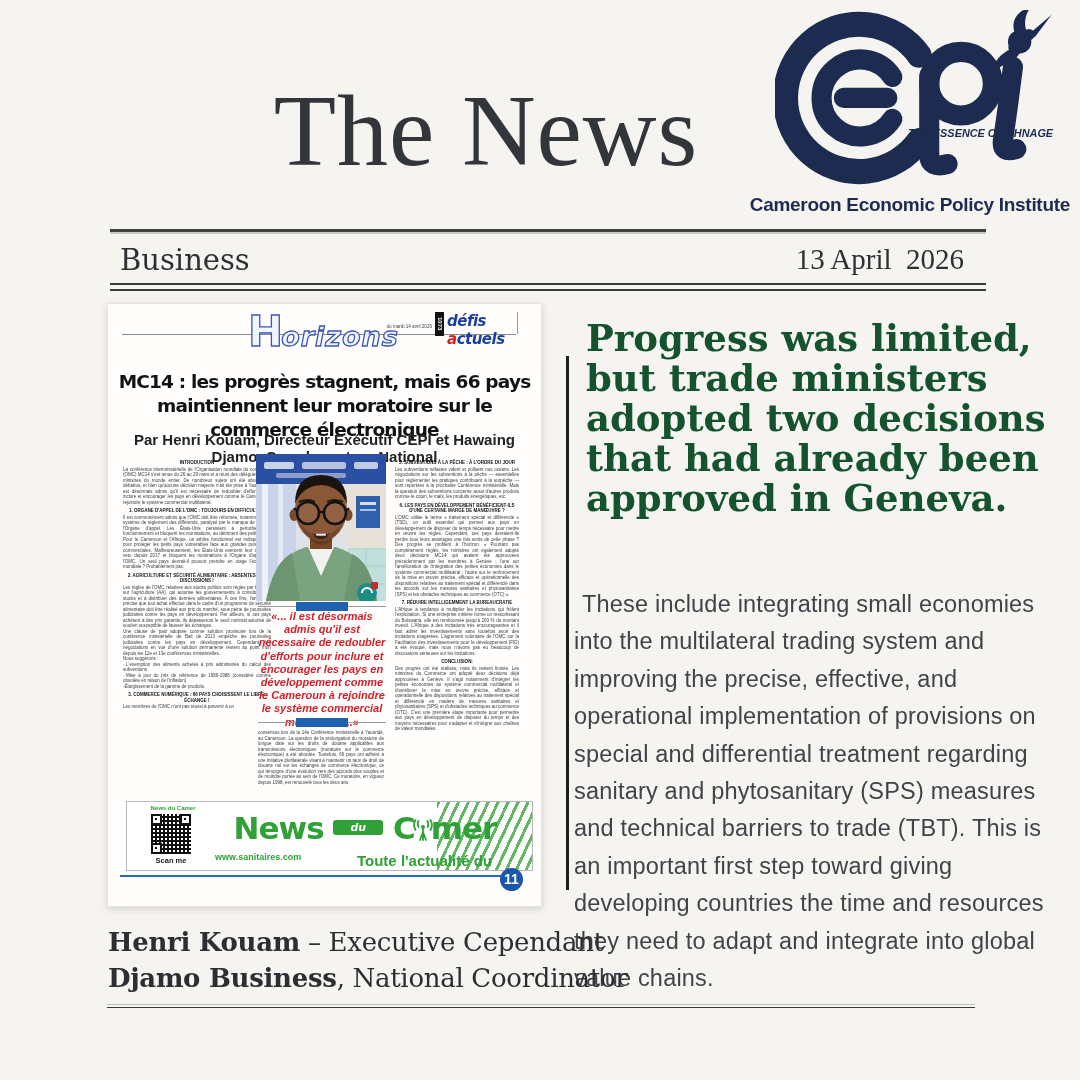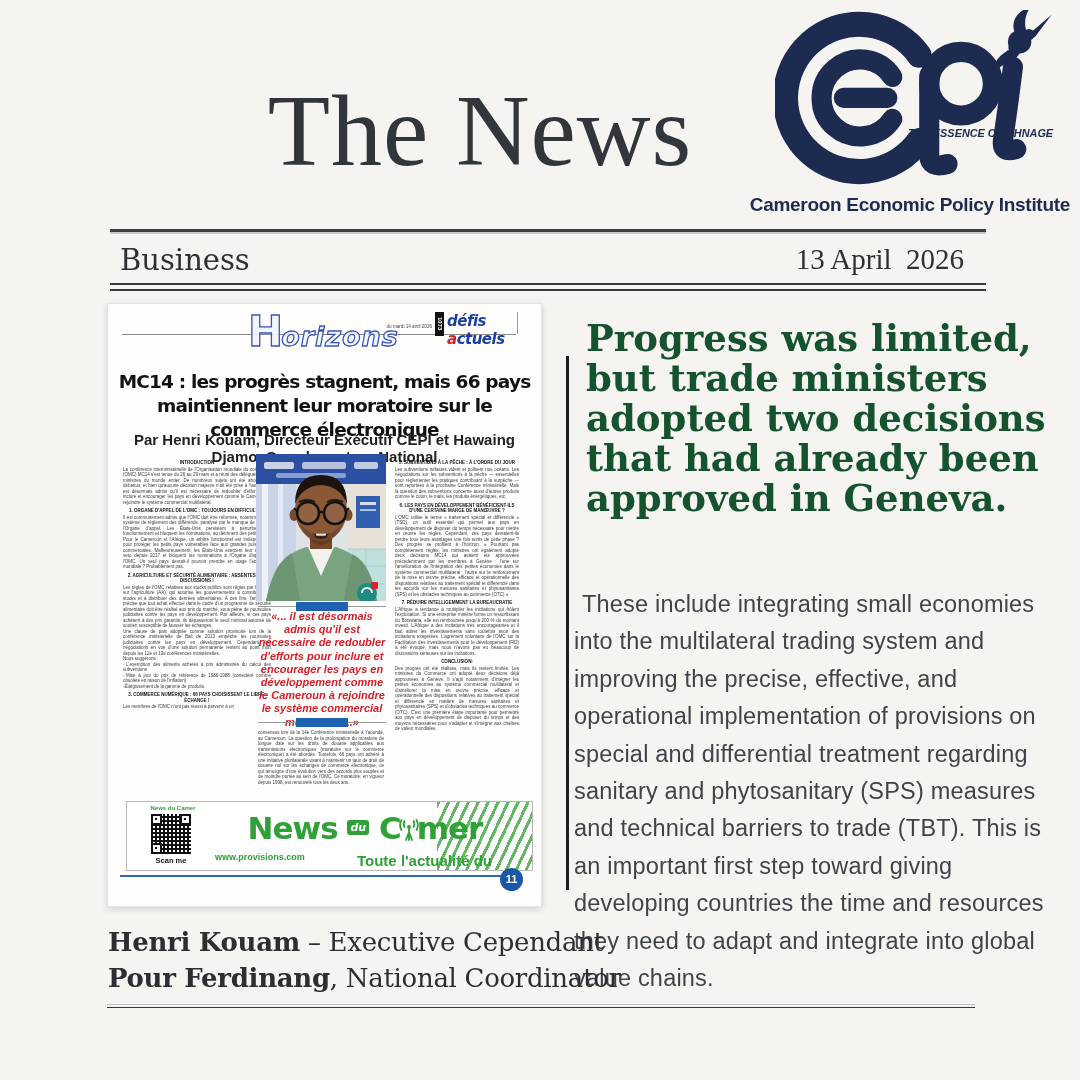--- a/index.html
+++ b/index.html
@@ -1,21 +1,21 @@
 <!DOCTYPE html>
 <html><head>
 <meta charset="utf-8">
 <style>
   html,body{margin:0;padding:0;}
   .page{position:relative;width:1080px;height:1080px;background:#f5f4f1;overflow:hidden;
         font-family:"Liberation Sans",sans-serif;}
   .abs{position:absolute;}
 
   
-  .masthead-title{left:150px;top:72px;width:660px;text-align:center;
+  .masthead-title{left:156px;top:72px;width:660px;text-align:center;
     font-family:"Liberation Serif",serif;font-size:102px;color:#32353a;letter-spacing:1px;}
   .org-name{left:748px;top:194px;width:322px;text-align:right;
     font-family:"Liberation Sans",sans-serif;font-weight:bold;font-size:19px;color:#1d2b50;letter-spacing:-0.3px;}
   .rule-top{left:110px;top:229px;width:876px;height:0;border-top:3px solid #3f3f3f;box-shadow:0 2px 0 rgba(0,0,0,0.18);}
   .rule-double{left:110px;top:283px;width:876px;height:4px;border-top:2.5px solid #3a3a3a;border-bottom:2.5px solid #3a3a3a;}
   .category{left:120px;top:243px;font-family:"DejaVu Serif",serif;font-size:29px;color:#2e3033;}
   .date{left:540px;top:243px;width:424px;text-align:right;font-family:Liberation Serif, serif;
         font-size:29px;color:#2e3033;white-space:pre;}
 
   
@@ -64,27 +64,27 @@
   .banner .minilogo{position:absolute;left:16px;top:3px;width:60px;text-align:center;font-size:6px;font-weight:bold;color:#2fa136;}
   .banner .qr{position:absolute;left:24px;top:12px;width:40px;height:40px;background:
      repeating-linear-gradient(0deg,#111 0 2px,transparent 2px 4px),
      repeating-linear-gradient(90deg,#111 0 2px,#fff 2px 4px);}
   .banner .qr .f{position:absolute;width:11px;height:11px;background:#fff;border:2.5px solid #111;box-sizing:border-box;}
   .banner .qr .f::after{content:"";position:absolute;left:2px;top:2px;width:2px;height:2px;background:#111;}
   .banner .scanme{position:absolute;left:16px;top:54px;width:56px;text-align:center;font-size:7.5px;font-weight:bold;color:#222;}
   .biglogo{position:absolute;left:88px;top:8px;width:300px;text-align:center;color:#2fa136;
     font-family:"DejaVu Sans",sans-serif;font-weight:bold;font-size:31px;letter-spacing:-1px;white-space:nowrap;}
   .biglogo .duchip{display:inline-block;background:#2fa136;color:#fff;font-style:italic;font-size:11px;
-    border-radius:3px;padding:1px 3px;vertical-align:8px;letter-spacing:0;}
+    border-radius:3px;padding:1px 17px;vertical-align:8px;letter-spacing:0;}
   .biglogo .ant{display:inline-block;width:20px;height:22px;vertical-align:-2px;margin:0 -2px;}
   .banner .url{position:absolute;left:88px;top:50px;font-size:9px;font-weight:bold;color:#2fa136;}
   .banner .tagline2{position:absolute;left:230px;top:50px;font-size:15px;font-weight:bold;color:#2fa136;}
   .np-blueline{left:12px;top:571px;width:400px;height:1.5px;background:#2b6cb8;}
   .np-page{left:392px;top:564px;width:23px;height:23px;border-radius:50%;background:#1a57a8;color:#fff;
-    font-weight:bold;font-size:11px;text-align:center;line-height:23px;}
+    font-weight:bold;font-size:14px;text-align:center;line-height:23px;}
 </style>
 </head>
 <body>
 
 <div class="page">
 
   <div class="abs masthead-title">The News</div>
 
   <div class="abs org-name">Cameroon Economic Policy Institute</div>
   <div class="abs" style="left:775px;top:10px;width:285px;height:180px;">
@@ -232,32 +232,32 @@
           <g stroke="#2fa136" fill="none" stroke-width="1.8" stroke-linecap="round">
             <path d="M10 21 L10 9 M7 21 L10 13 L13 21"></path>
             <path d="M5.5 8 A 6 6 0 0 1 5.5 2"></path>
             <path d="M14.5 8 A 6 6 0 0 0 14.5 2"></path>
             <path d="M2.5 10 A 10 10 0 0 1 2.5 0" transform="translate(0,1)"></path>
             <path d="M17.5 10 A 10 10 0 0 0 17.5 0" transform="translate(0,1)"></path>
           </g>
           <circle cx="10" cy="8" r="2" fill="#2fa136"></circle>
         </svg></span><span>mer</span>
       </div>
-      <div class="url">www.provisions.com</div>
+      <div class="url">www.sanitaires.com</div>
       <div class="tagline2">Toute l'actualité du Cameroun en continu...</div>
     </div>
     <div class="abs np-blueline"></div>
     <div class="abs np-page">11</div>
   </div>
 
   <div class="abs vrule"></div>
   <div class="abs pull-quote">Progress was limited, but trade ministers adopted two decisions that had already been approved in Geneva.</div>
   <div class="abs body-text">These include integrating small economies into the multilateral trading system and improving the precise, effective, and operational implementation of provisions on special and differential treatment regarding sanitary and phytosanitary (SPS) measures and technical barriers to trade (TBT). This is an important first step toward giving developing countries the time and resources they need to adapt and integrate into global value chains.</div>
 
   <div class="abs attr" style="top:927px;">
     <b>Henri Kouam</b><span style="white-space:pre;"> – </span><span>Executive Cependant</span>
   </div>
   <div class="abs attr" style="top:963px;">
-    <b>Pour Ferdinang</b><span style="white-space:pre;">, </span><span>National Coordinator</span>
+    <b>Djamo Business</b><span style="white-space:pre;">, </span><span>National Coordinator</span>
   </div>
   <div class="abs rule-bottom"></div>
 
 </div>
 
 </body></html>

